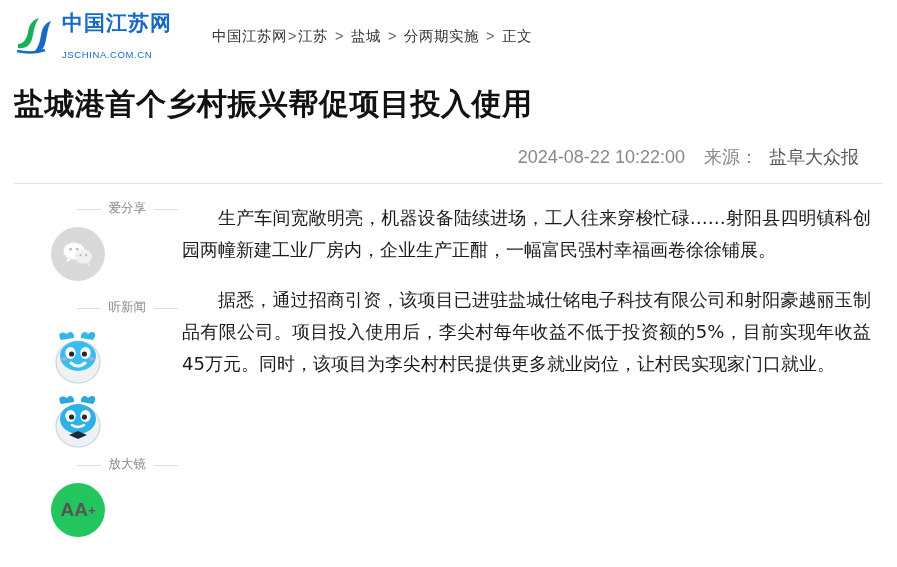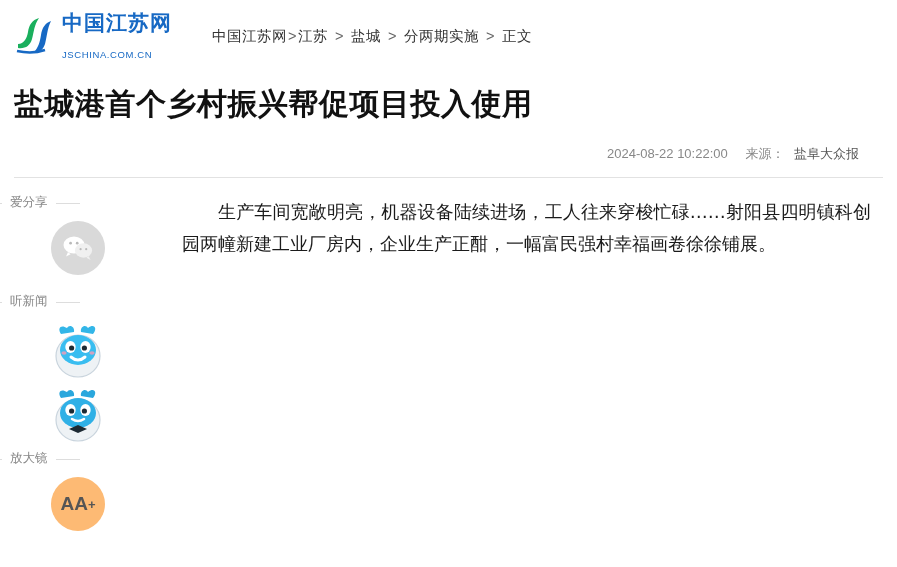--- a/index.html
+++ b/index.html
@@ -78,21 +78,21 @@
     font-weight: bold;
     color: #111;
     letter-spacing: 0.5px;
     font-family: "DejaVu Sans", sans-serif;
     line-height: 1.3;
   }
   .meta-row {
     margin-top: 22px;
     padding-right: 26px;
     text-align: right;
-    font-size: 13px;
+    font-size: 18px;
     color: #888;
   }
   .meta-row .src-label { color: #888; margin-left: 14px; }
   .meta-row .src-name { color: #555; margin-left: 6px; }
 
   .hr {
     height: 1px;
     background: #e2e2e2;
     margin: 14px 14px 0 14px;
   }
@@ -101,21 +101,21 @@
   .content {
     display: flex;
     align-items: flex-start;
   }
   .sidebar {
     width: 156px;
     flex: 0 0 156px;
     padding-top: 14px;
     box-sizing: border-box;
   }
-  .side-group { text-align: left; }
+  .side-group { text-align: right; }
   .side-label {
     font-size: 12.5px;
     color: #888;
     position: relative;
     display: inline-block;
     padding: 0 10px;
     margin-bottom: 10px;
   }
   .side-label::before,
   .side-label::after {
@@ -144,21 +144,21 @@
   .mascot {
     width: 62px;
     height: 62px;
     margin: 0 auto 2px auto;
     display: block;
   }
   .zoom-btn {
     width: 54px;
     height: 54px;
     border-radius: 50%;
-    background: #fdba74;
+    background: #22c55e;
     margin: 0 auto;
     display: flex;
     align-items: center;
     justify-content: center;
     color: #555;
     font-size: 19px;
     font-weight: bold;
     cursor: pointer;
     font-family: "Liberation Sans", sans-serif;
   }
@@ -270,15 +270,16 @@
       <div class="zoom-btn">
         <span>AA</span>
           <sup>+</sup>
       </div>
     </div>
 
   </div>
 
   <div class="article">
     <p>生产车间宽敞明亮，机器设备陆续进场，工人往来穿梭忙碌……射阳县四明镇科创园两幢新建工业厂房内，企业生产正酣，一幅富民强村幸福画卷徐徐铺展。</p>
+    <p>据悉，通过招商引资，该项目已进驻盐城仕铭电子科技有限公司和射阳豪越丽玉制品有限公司。项目投入使用后，李尖村每年收益不低于投资额的5%，目前实现年收益45万元。同时，该项目为李尖村村民提供更多就业岗位，让村民实现家门口就业。</p>
   </div>
 
 </div>
 
 </body></html>

